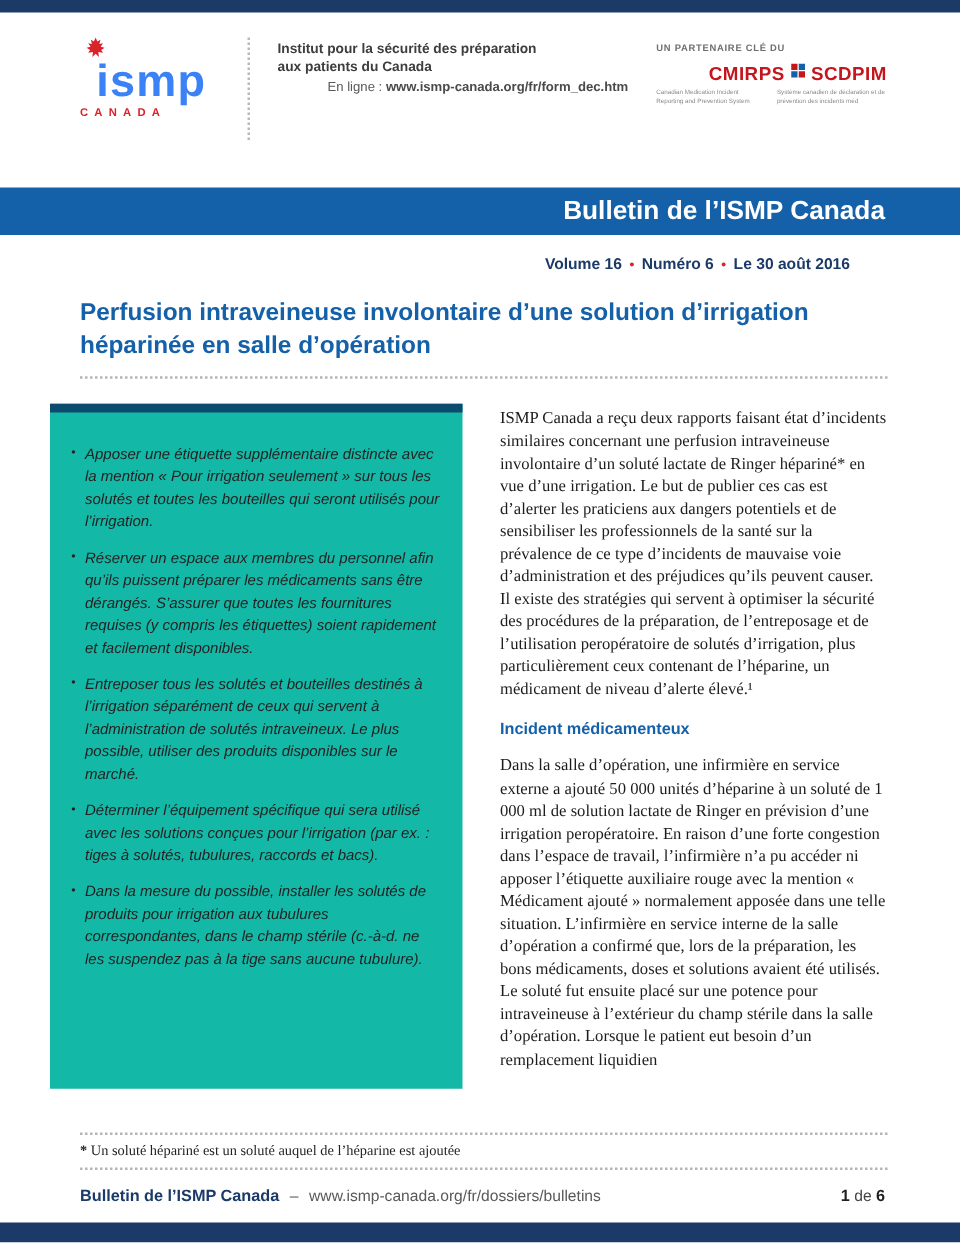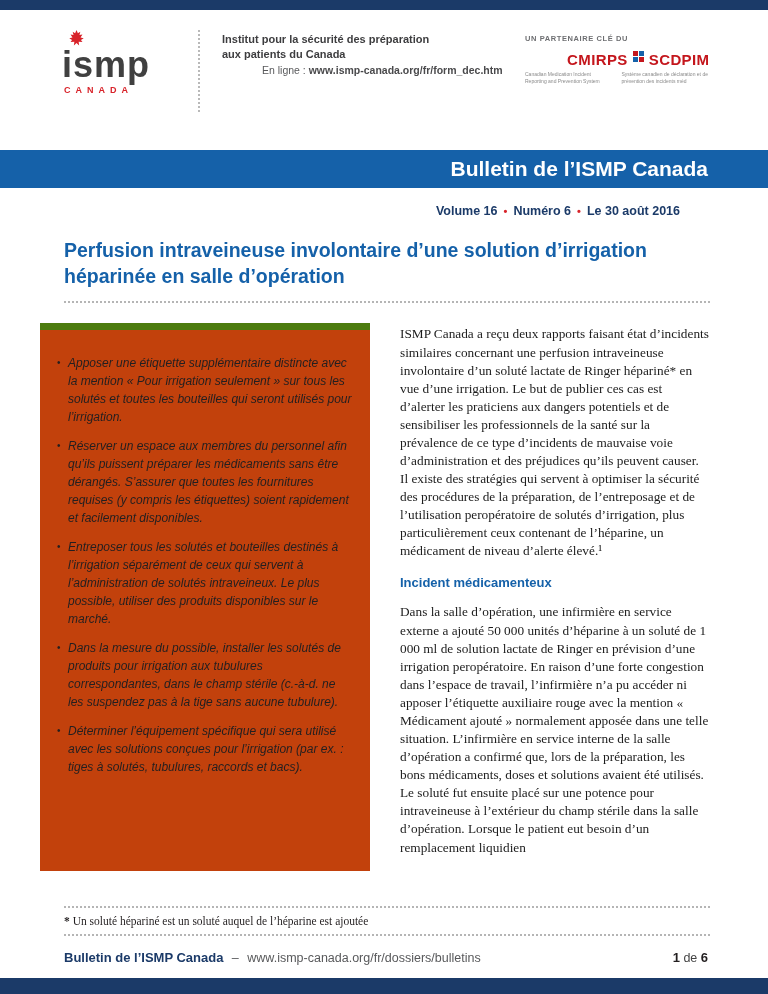--- a/index.html
+++ b/index.html
@@ -7,21 +7,21 @@
   body { width: 768px; height: 994px; overflow: hidden; font-family: "Liberation Sans", sans-serif; }
   .page { width: 768px; height: 994px; display: flex; flex-direction: column; background: #fff; }
 
   .topbar { height: 10px; background: #1b3a68; width: 100%; }
   .bottombar { height: 16px; background: #1b3a68; width: 100%; margin-top: 12px; }
 
   
   .header { display: flex; align-items: flex-start; padding: 20px 58px 12px 62px; height: 140px; }
   .logo { width: 118px; flex: 0 0 118px; }
   .leaf-row { padding-left: 6px; height: 18px; }
-  .logo-word { font-size: 36px; font-weight: 800; color: #404040; letter-spacing: 1px; line-height: 0.95; font-family: "Liberation Sans", sans-serif; }
+  .logo-word { font-size: 36px; font-weight: 800; color: #3b82f6; letter-spacing: 1px; line-height: 0.95; font-family: "Liberation Sans", sans-serif; text-align: center; }
   .logo-country { color: #d8232a; font-size: 9px; font-weight: 700; letter-spacing: 5px; margin-top: 3px; padding-left: 2px; }
   .vdots { border-left: 2px dotted #b9b9b9; height: 82px; margin: 0 22px 0 18px; }
   .contact { font-size: 11px; line-height: 1.38; color: #3d3d3f; padding-top: 2px; }
   .contact .inst { font-weight: 700; color: #3d3d3f; }
   .contact .report { font-weight: 700; color: #1561a9; margin-top: 2px; }
   .contact .line { color: #58595b; font-size: 10.5px; margin-top: 1px; margin-left: 40px; }
   .contact .b { font-weight: 700; color: #4a4a4c; }
   .partner { margin-left: auto; width: 185px; padding-top: 4px; }
   .partner-label { font-size: 7.5px; font-weight: 700; color: #6d6e71; letter-spacing: 0.6px; }
   .partner-logos { display: flex; gap: 5px; margin-top: 8px; margin-left: 42px; }
@@ -41,21 +41,21 @@
   .issue-line { text-align: right; padding-right: 88px; margin-top: 16px; font-size: 12.5px; font-weight: 700; color: #1b3a68; }
   .issue-line .sep { color: #d8232a; margin: 0 6px; font-size: 11px; }
 
   
   .title { margin: 20px 80px 0 64px; color: #1561a9; font-size: 19.5px; line-height: 1.32; font-weight: 700; max-width: 640px; }
   .dotline { border-top: 2px dotted #b5b5b5; height: 0; }
   .title-dots { margin: 12px 58px 0 64px; }
 
   
   .columns { display: flex; gap: 30px; margin: 20px 58px 0 40px; align-items: flex-start; }
-  .sidebox { flex: 0 0 330px; background: #c2410c; border-top: 7px solid #4d7c0f; padding: 24px 18px 18px 16px; min-height: 548px; }
+  .sidebox { flex: 0 0 330px; background: #14b8a6; border-top: 7px solid #0c4a6e; padding: 24px 18px 18px 16px; min-height: 548px; }
   .sidebox ul { list-style: none; }
   .sidebox li { position: relative; padding-left: 12px; font-style: italic; font-size: 12px; line-height: 1.5; color: #231f20; margin-bottom: 11px; }
   .sidebox li::before { content: "\2022"; position: absolute; left: 1px; top: 1px; font-style: normal; font-size: 10px; color: #231f20; }
   .bodycol { flex: 1; padding-top: 2px; }
   .bodycol p { font-family: "Liberation Serif", serif; font-size: 13.3px; line-height: 1.36; color: #1c1c1c; }
   .bodycol h2 { font-size: 13px; font-weight: 700; color: #1561a9; margin: 15px 0 13px; }
 
   
   footer { margin-top: auto; }
   .foot-dots { margin: 0 58px 0 64px; }
@@ -126,22 +126,22 @@
 
   <h1 class="title">Perfusion intraveineuse involontaire d’une solution d’irrigation héparinée en salle d’opération</h1>
   <div class="dotline title-dots"></div>
 
   <div class="columns">
     <aside class="sidebox">
       <ul>
         <li>Apposer une étiquette supplémentaire distincte avec la mention « Pour irrigation seulement » sur tous les solutés et toutes les bouteilles qui seront utilisés pour l’irrigation.</li>
         <li>Réserver un espace aux membres du personnel afin qu’ils puissent préparer les médicaments sans être dérangés. S’assurer que toutes les fournitures requises (y compris les étiquettes) soient rapidement et facilement disponibles.</li>
         <li>Entreposer tous les solutés et bouteilles destinés à l’irrigation séparément de ceux qui servent à l’administration de solutés intraveineux. Le plus possible, utiliser des produits disponibles sur le marché.</li>
+        <li>Déterminer l’équipement spécifique qui sera utilisé avec les solutions conçues pour l’irrigation (par ex. : tiges à solutés, tubulures, raccords et bacs).</li>
         <li>Dans la mesure du possible, installer les solutés de produits pour irrigation aux tubulures correspondantes, dans le champ stérile (c.-à-d. ne les suspendez pas à la tige sans aucune tubulure).</li>
-        <li>Déterminer l’équipement spécifique qui sera utilisé avec les solutions conçues pour l’irrigation (par ex. : tiges à solutés, tubulures, raccords et bacs).</li>
       </ul>
     </aside>
     <section class="bodycol">
       <p>ISMP Canada a reçu deux rapports faisant état d’incidents similaires concernant une perfusion intraveineuse involontaire d’un soluté lactate de Ringer hépariné* en vue d’une irrigation. Le but de publier ces cas est d’alerter les praticiens aux dangers potentiels et de sensibiliser les professionnels de la santé sur la prévalence de ce type d’incidents de mauvaise voie d’administration et des préjudices qu’ils peuvent causer. Il existe des stratégies qui servent à optimiser la sécurité des procédures de la préparation, de l’entreposage et de l’utilisation peropératoire de solutés d’irrigation, plus particulièrement ceux contenant de l’héparine, un médicament de niveau d’alerte élevé.¹</p>
       <h2>Incident médicamenteux</h2>
       <p>Dans la salle d’opération, une infirmière en service externe a ajouté 50 000 unités d’héparine à un soluté de 1 000 ml de solution lactate de Ringer en prévision d’une irrigation peropératoire. En raison d’une forte congestion dans l’espace de travail, l’infirmière n’a pu accéder ni apposer l’étiquette auxiliaire rouge avec la mention « Médicament ajouté » normalement apposée dans une telle situation. L’infirmière en service interne de la salle d’opération a confirmé que, lors de la préparation, les bons médicaments, doses et solutions avaient été utilisés. Le soluté fut ensuite placé sur une potence pour intraveineuse à l’extérieur du champ stérile dans la salle d’opération. Lorsque le patient eut besoin d’un remplacement liquidien</p>
     </section>
   </div>
 
   <footer>

